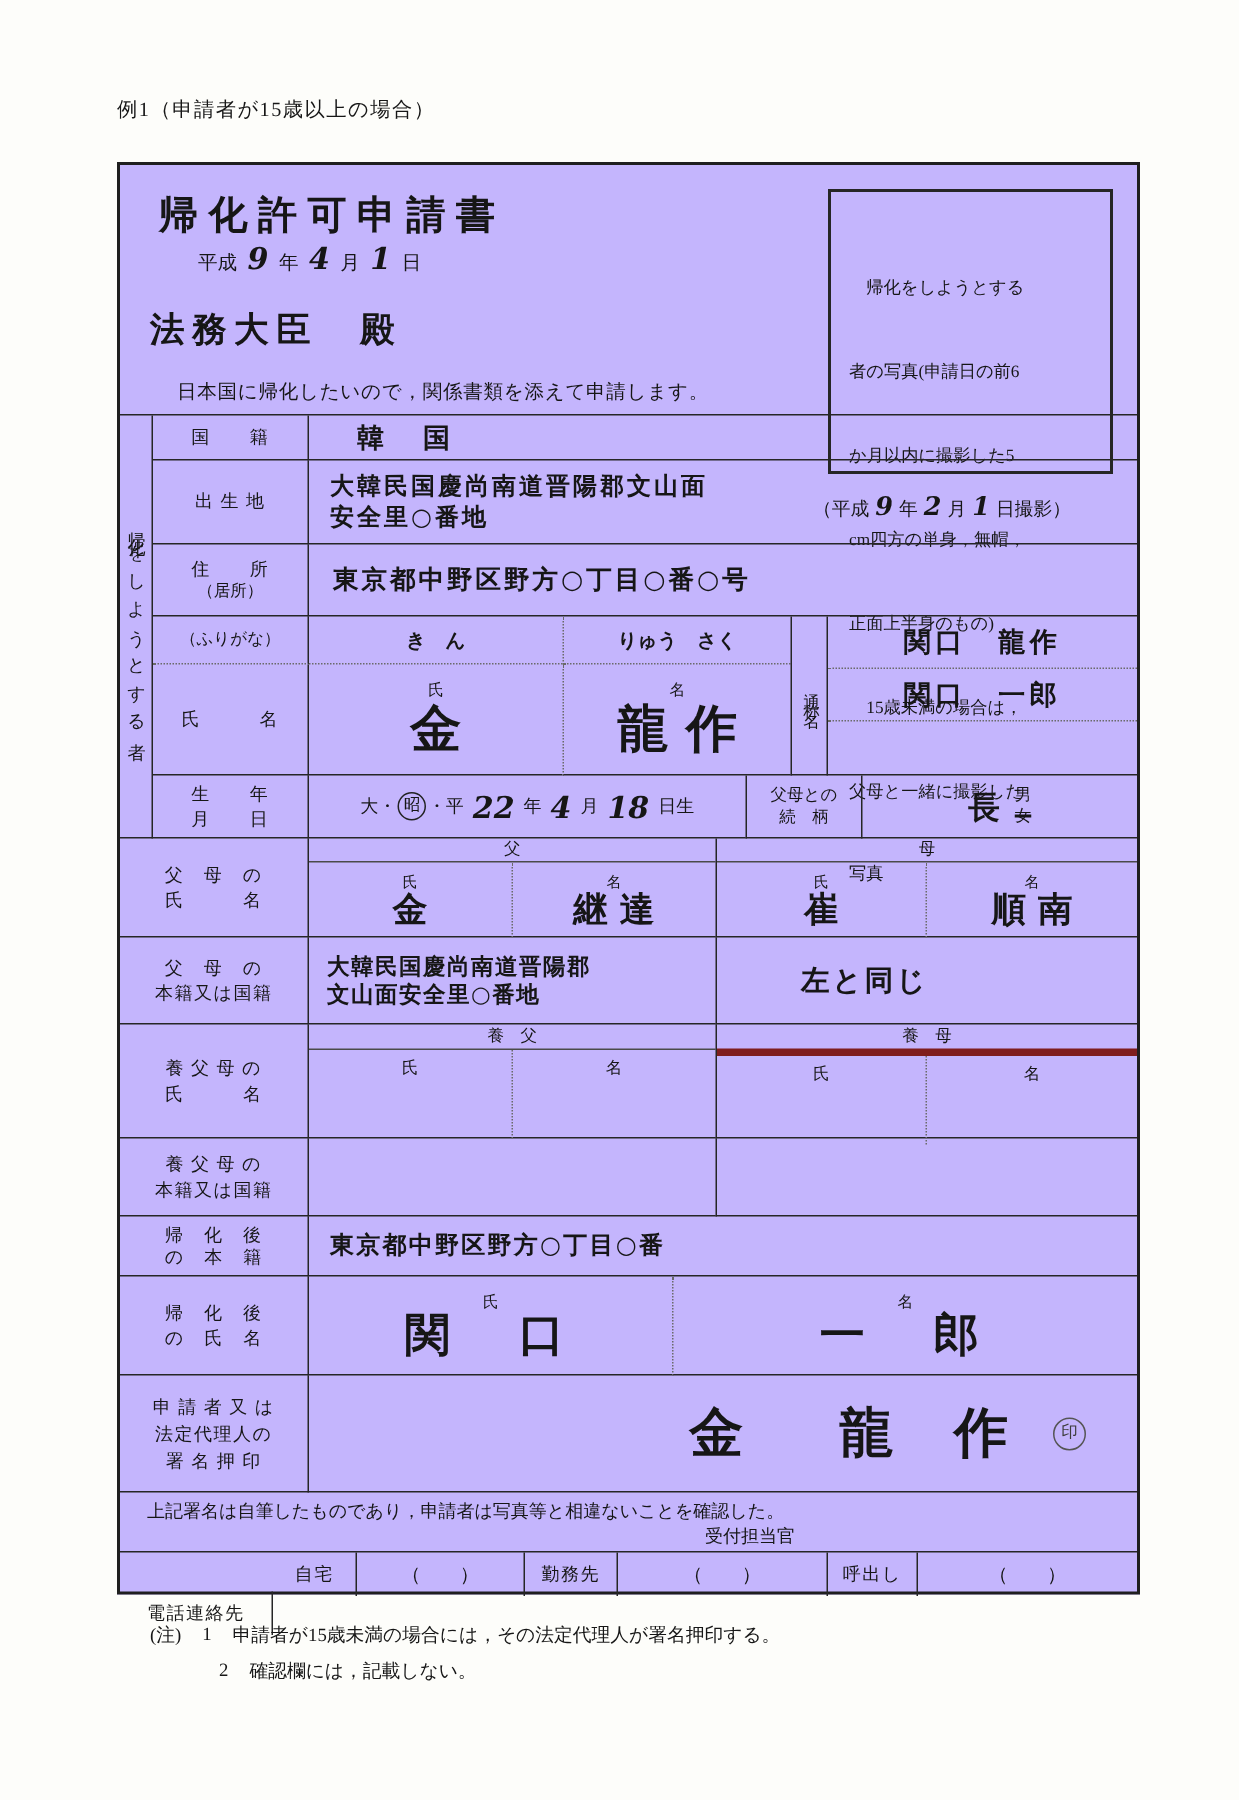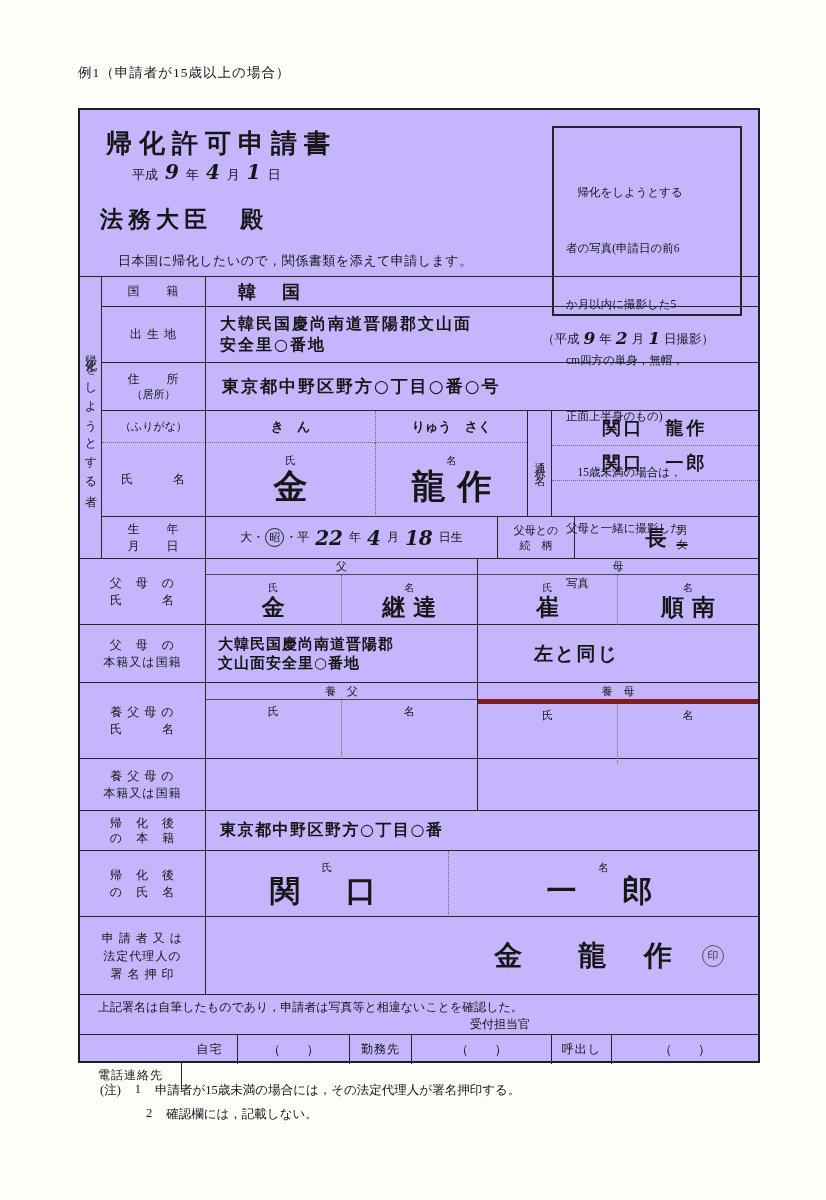--- a/index.html
+++ b/index.html
@@ -244,21 +244,21 @@
         <div style="font-size:10.5px;">名</div>
         <div class="hw" style="font-size:30px;line-height:1.05;letter-spacing:8px;">一　郎</div>
       </div>
 
       <div class="cell br bb col lbl" style="left:0;top:640px;width:126px;height:78px;line-height:1.5;">
         <div>申 請 者 又 は</div>
         <div>法定代理人の</div>
         <div>署 名 押 印</div>
       </div>
       <div class="cell bb" style="left:126px;top:640px;width:552px;height:78px;display:flex;align-items:center;justify-content:flex-end;gap:16px;padding-right:34px;">
-        <span class="hw" style="font-size:28px;letter-spacing:14px;">金　龍 作</span>
+        <span class="hw" style="font-size:36px;letter-spacing:14px;">金　龍 作</span>
         <span class="seal">印</span>
       </div>
 
       <div class="cell bb" style="left:0;top:718px;width:678px;height:40px;padding:4px 0 0 18px;font-size:12px;line-height:1.45;">
         <div>上記署名は自筆したものであり，申請者は写真等と相違ないことを確認した。</div>
         <div style="margin-left:372px;">受付担当官</div>
       </div>
 
       <div class="cell br cc lbl" style="left:0;top:784px;width:102px;height:29px;">電話連絡先</div>
       <div class="cell br cc lbl" style="left:102px;top:758px;width:56px;height:29px;">自宅</div>

